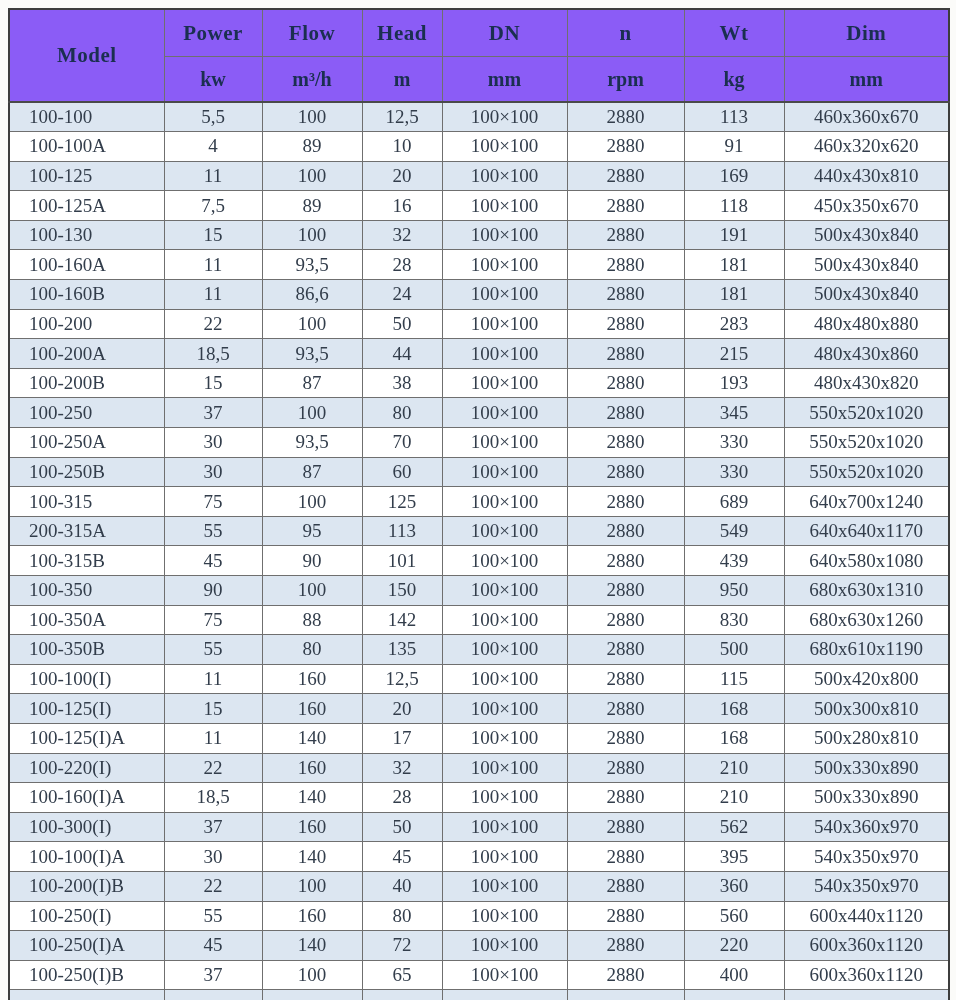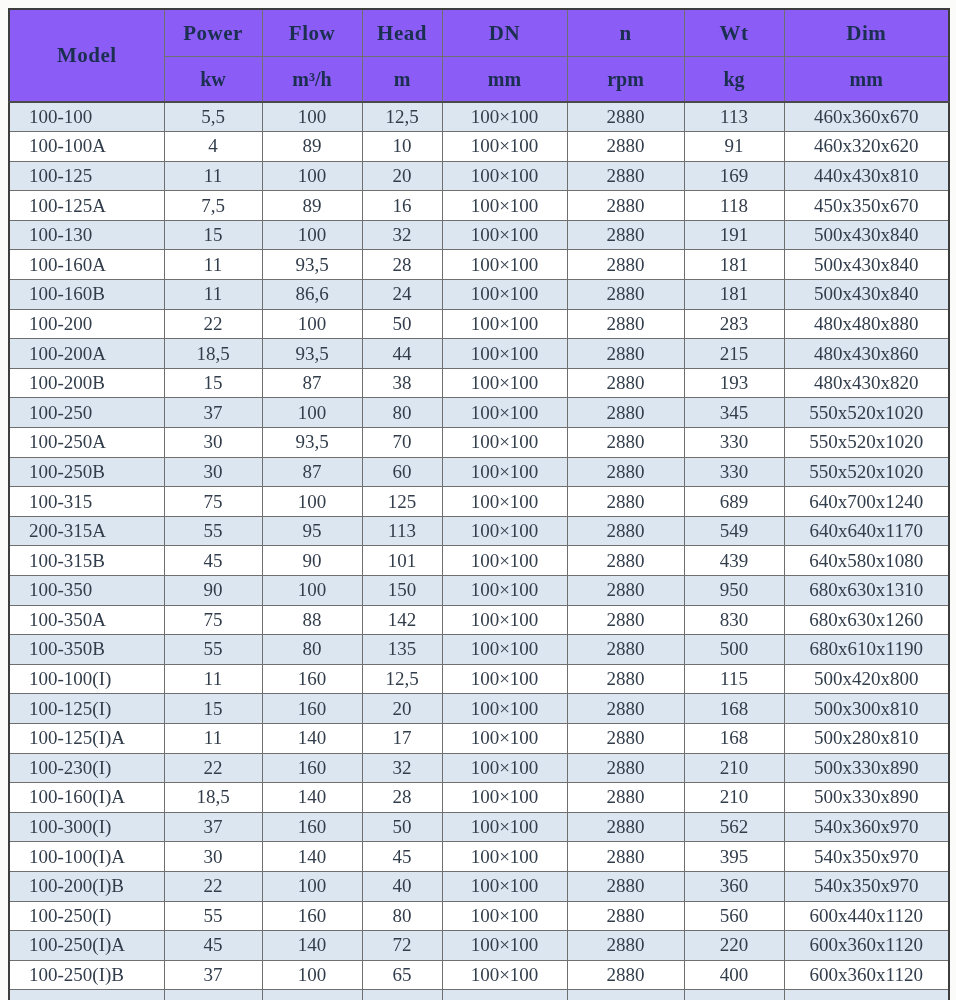--- a/index.html
+++ b/index.html
@@ -330,21 +330,21 @@
           <td class="model">100-125(I)A</td>
           <td>11</td>
           <td>140</td>
           <td>17</td>
           <td>100×100</td>
           <td>2880</td>
           <td>168</td>
           <td>500x280x810</td>
         </tr>
         <tr class="alt">
-          <td class="model">100-230(I)</td>
+          <td class="model">100-220(I)</td>
           <td>22</td>
           <td>160</td>
           <td>32</td>
           <td>100×100</td>
           <td>2880</td>
           <td>210</td>
           <td>500x330x890</td>
         </tr>
         <tr>
           <td class="model">100-160(I)A</td>

